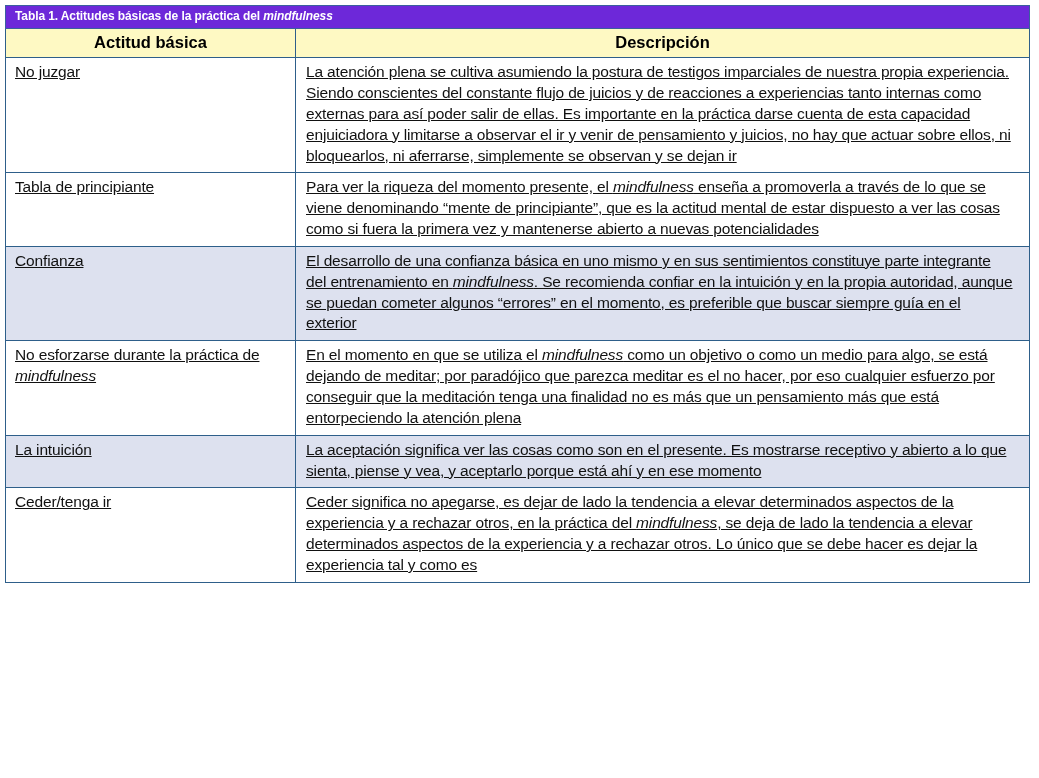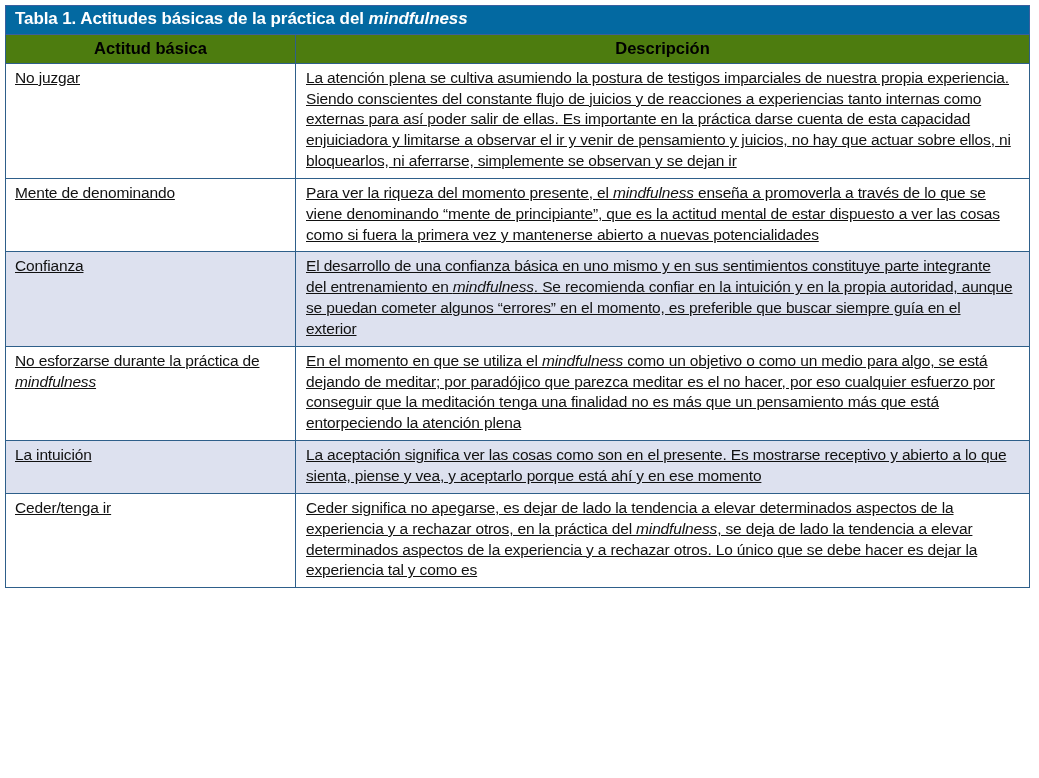--- a/index.html
+++ b/index.html
@@ -29,39 +29,39 @@
     border-collapse: collapse;
     table-layout: fixed;
     border: 1px solid #2e5f8a;
   }
 
   table.doc-table col.col-attitude { width: 290px; }
   table.doc-table col.col-description { width: auto; }
 
   
   tr.title-row > th {
-    background: #0369a1;
+    background: #6d28d9;
     color: #ffffff;
     text-align: left;
-    font-size: 17px;
+    font-size: 12px;
     font-weight: bold;
     line-height: 1.1;
     padding: 4px 16px 5px 9px;
     border: 1px solid #3a5f9e;
     letter-spacing: -0.1px;
   }
   .title-text { white-space: nowrap; }
   .title-text em {
     font-style: italic;
     font-weight: bold;
   }
 
   
   tr.colhead-row > th {
-    background: #4d7c0f;
+    background: #fef9c3;
     color: #000000;
     font-size: 16.5px;
     font-weight: bold;
     text-align: center;
     padding: 4px 6px 5px 6px;
     border: 1px solid #2e5f8a;
     line-height: 1.15;
   }
 
   
@@ -112,21 +112,21 @@
         <tr class="band-white">
           <td class="cell cell-attitude">
             <p>No juzgar</p>
           </td>
           <td class="cell cell-description">
             <p>La atención plena se cultiva asumiendo la postura de testigos imparciales de nuestra propia experiencia. Siendo conscientes del constante flujo de juicios y de reacciones a experiencias tanto internas como externas para así poder salir de ellas. Es importante en la práctica darse cuenta de esta capacidad enjuiciadora y limitarse a observar el ir y venir de pensamiento y juicios, no hay que actuar sobre ellos, ni bloquearlos, ni aferrarse, simplemente se observan y se dejan ir</p>
           </td>
         </tr>
         <tr class="band-white">
           <td class="cell cell-attitude">
-            <p>Mente de denominando</p>
+            <p>Tabla de principiante</p>
           </td>
           <td class="cell cell-description">
             <p>Para ver la riqueza del momento presente, el <em>mindfulness</em> enseña a promoverla a través de lo que se viene denominando “mente de principiante”, que es la actitud mental de estar dispuesto a ver las cosas como si fuera la primera vez y mantenerse abierto a nuevas potencialidades</p>
           </td>
         </tr>
         <tr class="band-tint">
           <td class="cell cell-attitude">
             <p>Confianza</p>
           </td>
           <td class="cell cell-description">

